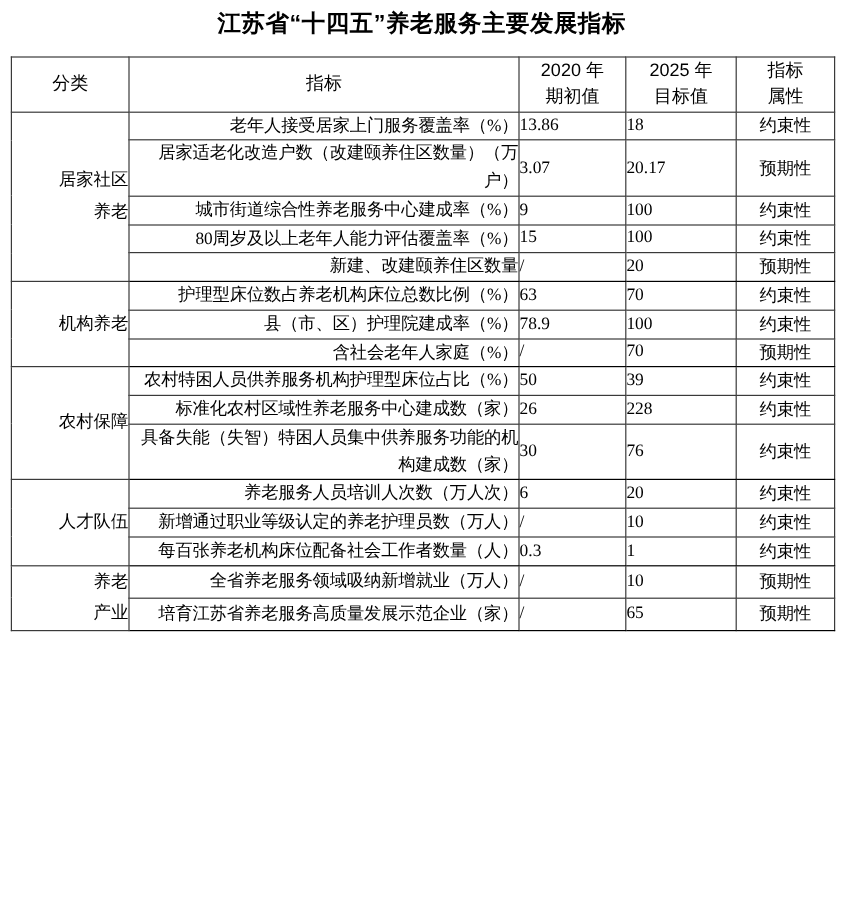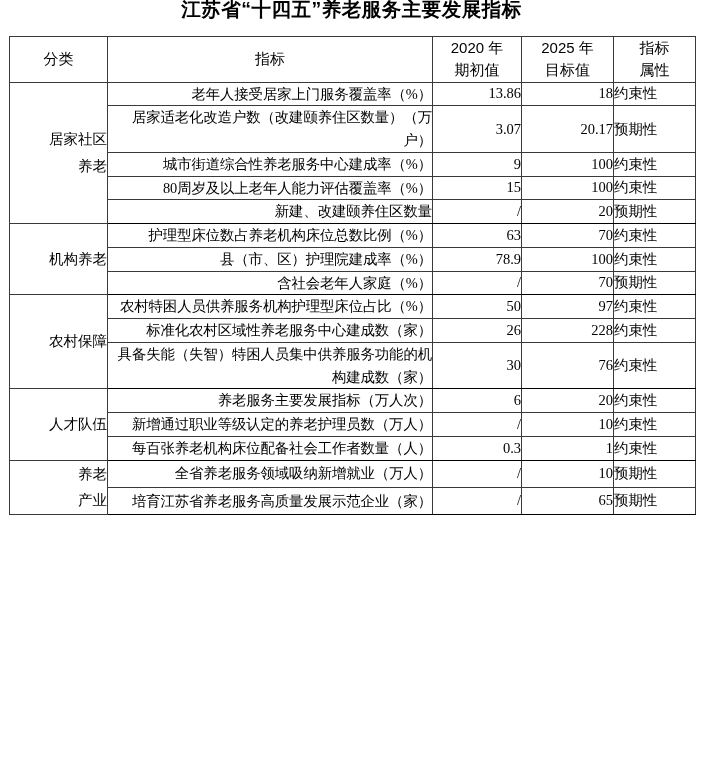--- a/index.html
+++ b/index.html
@@ -20,20 +20,21 @@
     height: 766px;
     box-sizing: border-box;
   }
   .doc-title {
     text-align: center;
     font-family: "Liberation Sans", "DejaVu Sans", sans-serif;
     font-weight: bold;
     font-size: 19.5px;
     letter-spacing: 0.5px;
     line-height: 1;
+    padding-top: 11px;
     padding-bottom: 0;
     margin: 0 0 8px 0;
     color: #000;
   }
   .table-wrap {
     padding: 0 9px;
     box-sizing: border-box;
   }
   table.metrics {
     border-collapse: collapse;
@@ -78,27 +79,27 @@
   td.cat .cl { display: block; white-space: nowrap; }
 
   td.ind {
     text-align: right;
     font-size: 14.4px;
     line-height: 1.58;
     padding: 5px 4px 5px 7px;
     letter-spacing: -0.1px;
   }
   td.num {
-    text-align: right;
+    text-align: left;
     font-size: 14.5px;
     font-family: "Liberation Serif", "DejaVu Serif", serif;
     padding: 4px 2px;
   }
   td.attr {
-    text-align: left;
+    text-align: center;
     font-size: 14.4px;
     padding: 4px 2px;
     border-left: 1.3px solid #000;
   }
   tr.sec-end td { border-bottom: 1.3px solid #000; }
 </style>
 </head>
 <body>
 
 <div class="page">
@@ -187,40 +188,40 @@
             <td class="num">/</td>
             <td class="num">70</td>
             <td class="attr">预期性</td>
           </tr>
           <tr>
             <td class="cat" rowspan="3">
               <span class="cl">农村保障</span>
             </td>
             <td class="ind">农村特困人员供养服务机构护理型床位占比（%）</td>
             <td class="num">50</td>
-            <td class="num">97</td>
+            <td class="num">39</td>
             <td class="attr">约束性</td>
           </tr>
           <tr>
             <td class="ind">标准化农村区域性养老服务中心建成数（家）</td>
             <td class="num">26</td>
             <td class="num">228</td>
             <td class="attr">约束性</td>
           </tr>
           <tr class="sec-end">
             <td class="ind">具备失能（失智）特困人员集中供养服务功能的机构建成数（家）</td>
             <td class="num">30</td>
             <td class="num">76</td>
             <td class="attr">约束性</td>
           </tr>
           <tr>
             <td class="cat" rowspan="3">
               <span class="cl">人才队伍</span>
             </td>
-            <td class="ind">养老服务主要发展指标（万人次）</td>
+            <td class="ind">养老服务人员培训人次数（万人次）</td>
             <td class="num">6</td>
             <td class="num">20</td>
             <td class="attr">约束性</td>
           </tr>
           <tr>
             <td class="ind">新增通过职业等级认定的养老护理员数（万人）</td>
             <td class="num">/</td>
             <td class="num">10</td>
             <td class="attr">约束性</td>
           </tr>

